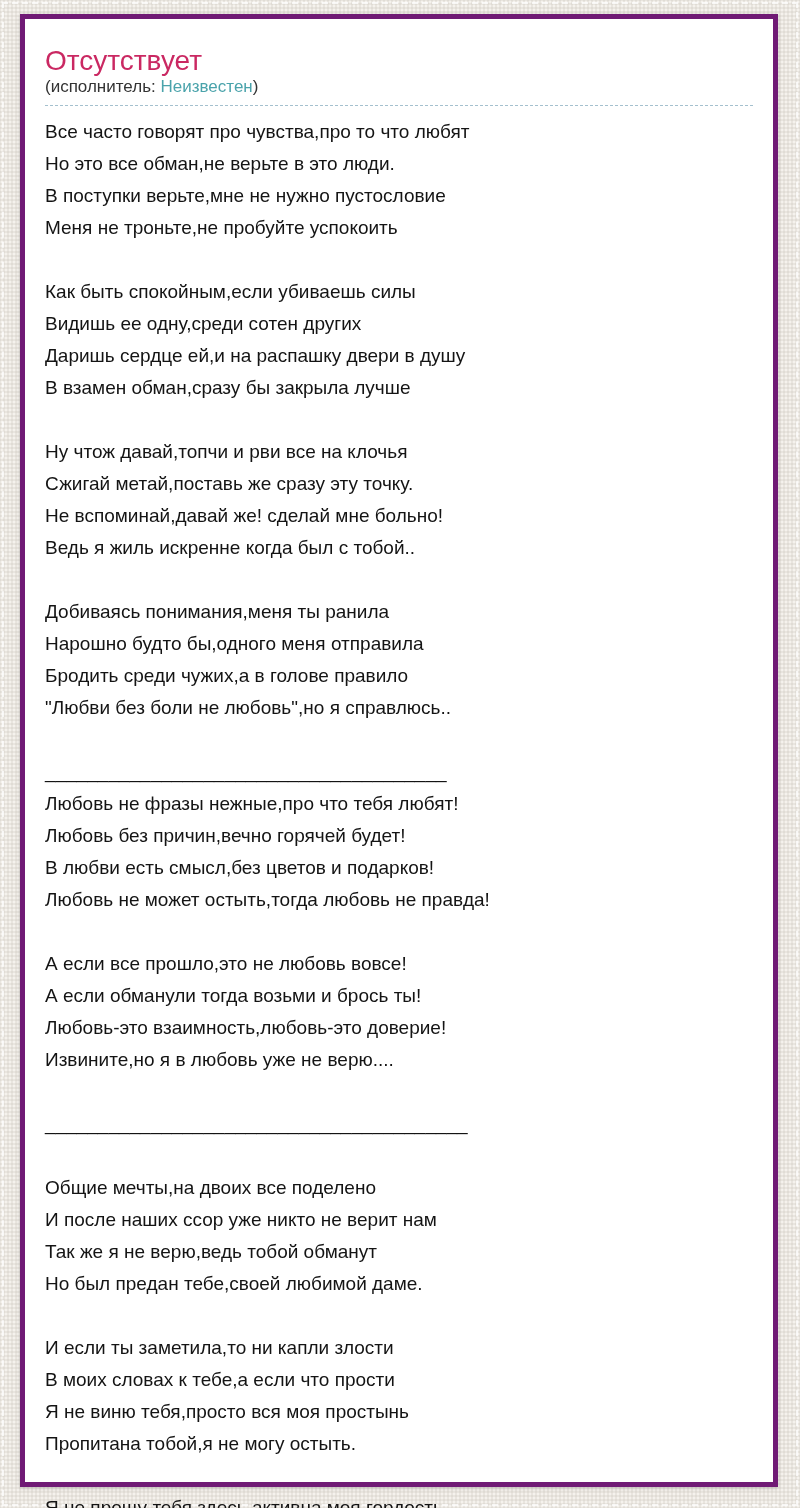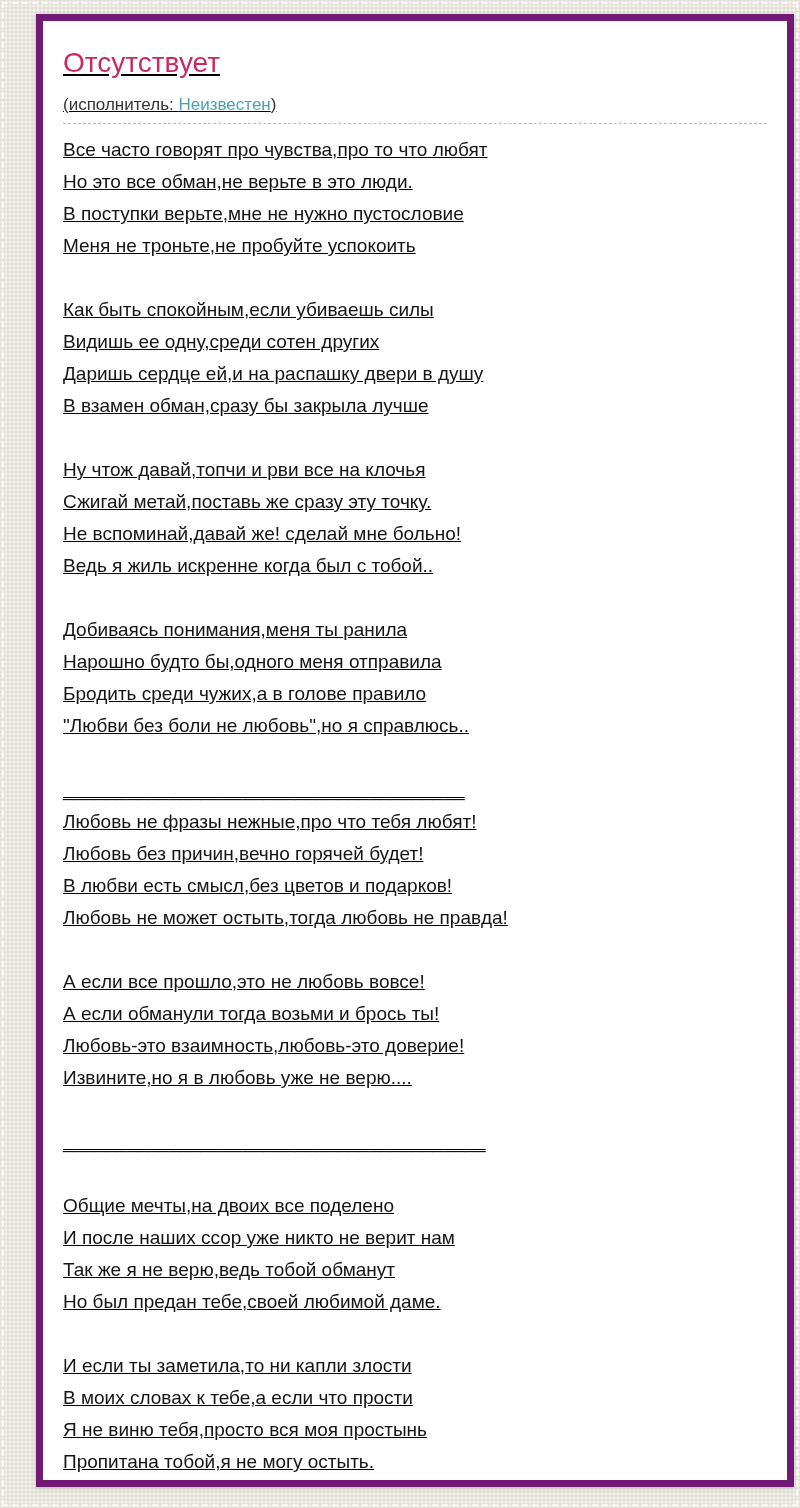--- a/index.html
+++ b/index.html
@@ -24,45 +24,44 @@
   
   .bg-stitch {
     position: absolute;
     inset: 2px;
     border: 2px dashed rgba(255,255,255,0.75);
     pointer-events: none;
   }
 
   .card {
     position: absolute;
-    left: 36px;
+    left: 20px;
     top: 14px;
     width: 758px;
     height: 1473px;
     background: #ffffff;
-    border: 7px solid #701a75;
+    border: 5px solid #701a75;
     box-shadow: 0 1px 4px rgba(0,0,0,0.18);
     padding: 26px 20px 0 20px;
-    text-decoration: underline;
   }
 
   .header {
     border-bottom: 1px dashed #a4c0ce;
     padding-bottom: 8px;
   }
 
   .song-title {
     font-size: 28px;
     font-weight: 400;
     line-height: 1.15;
     color: #ca2862;
   }
 
   .subtitle {
-    margin-top: 16px;
+    margin-top: 0;
     font-size: 17px;
     color: #333333;
   }
 
   .artist-link {
     color: #4aa3ab;
     text-decoration: none;
     cursor: pointer;
   }
 

